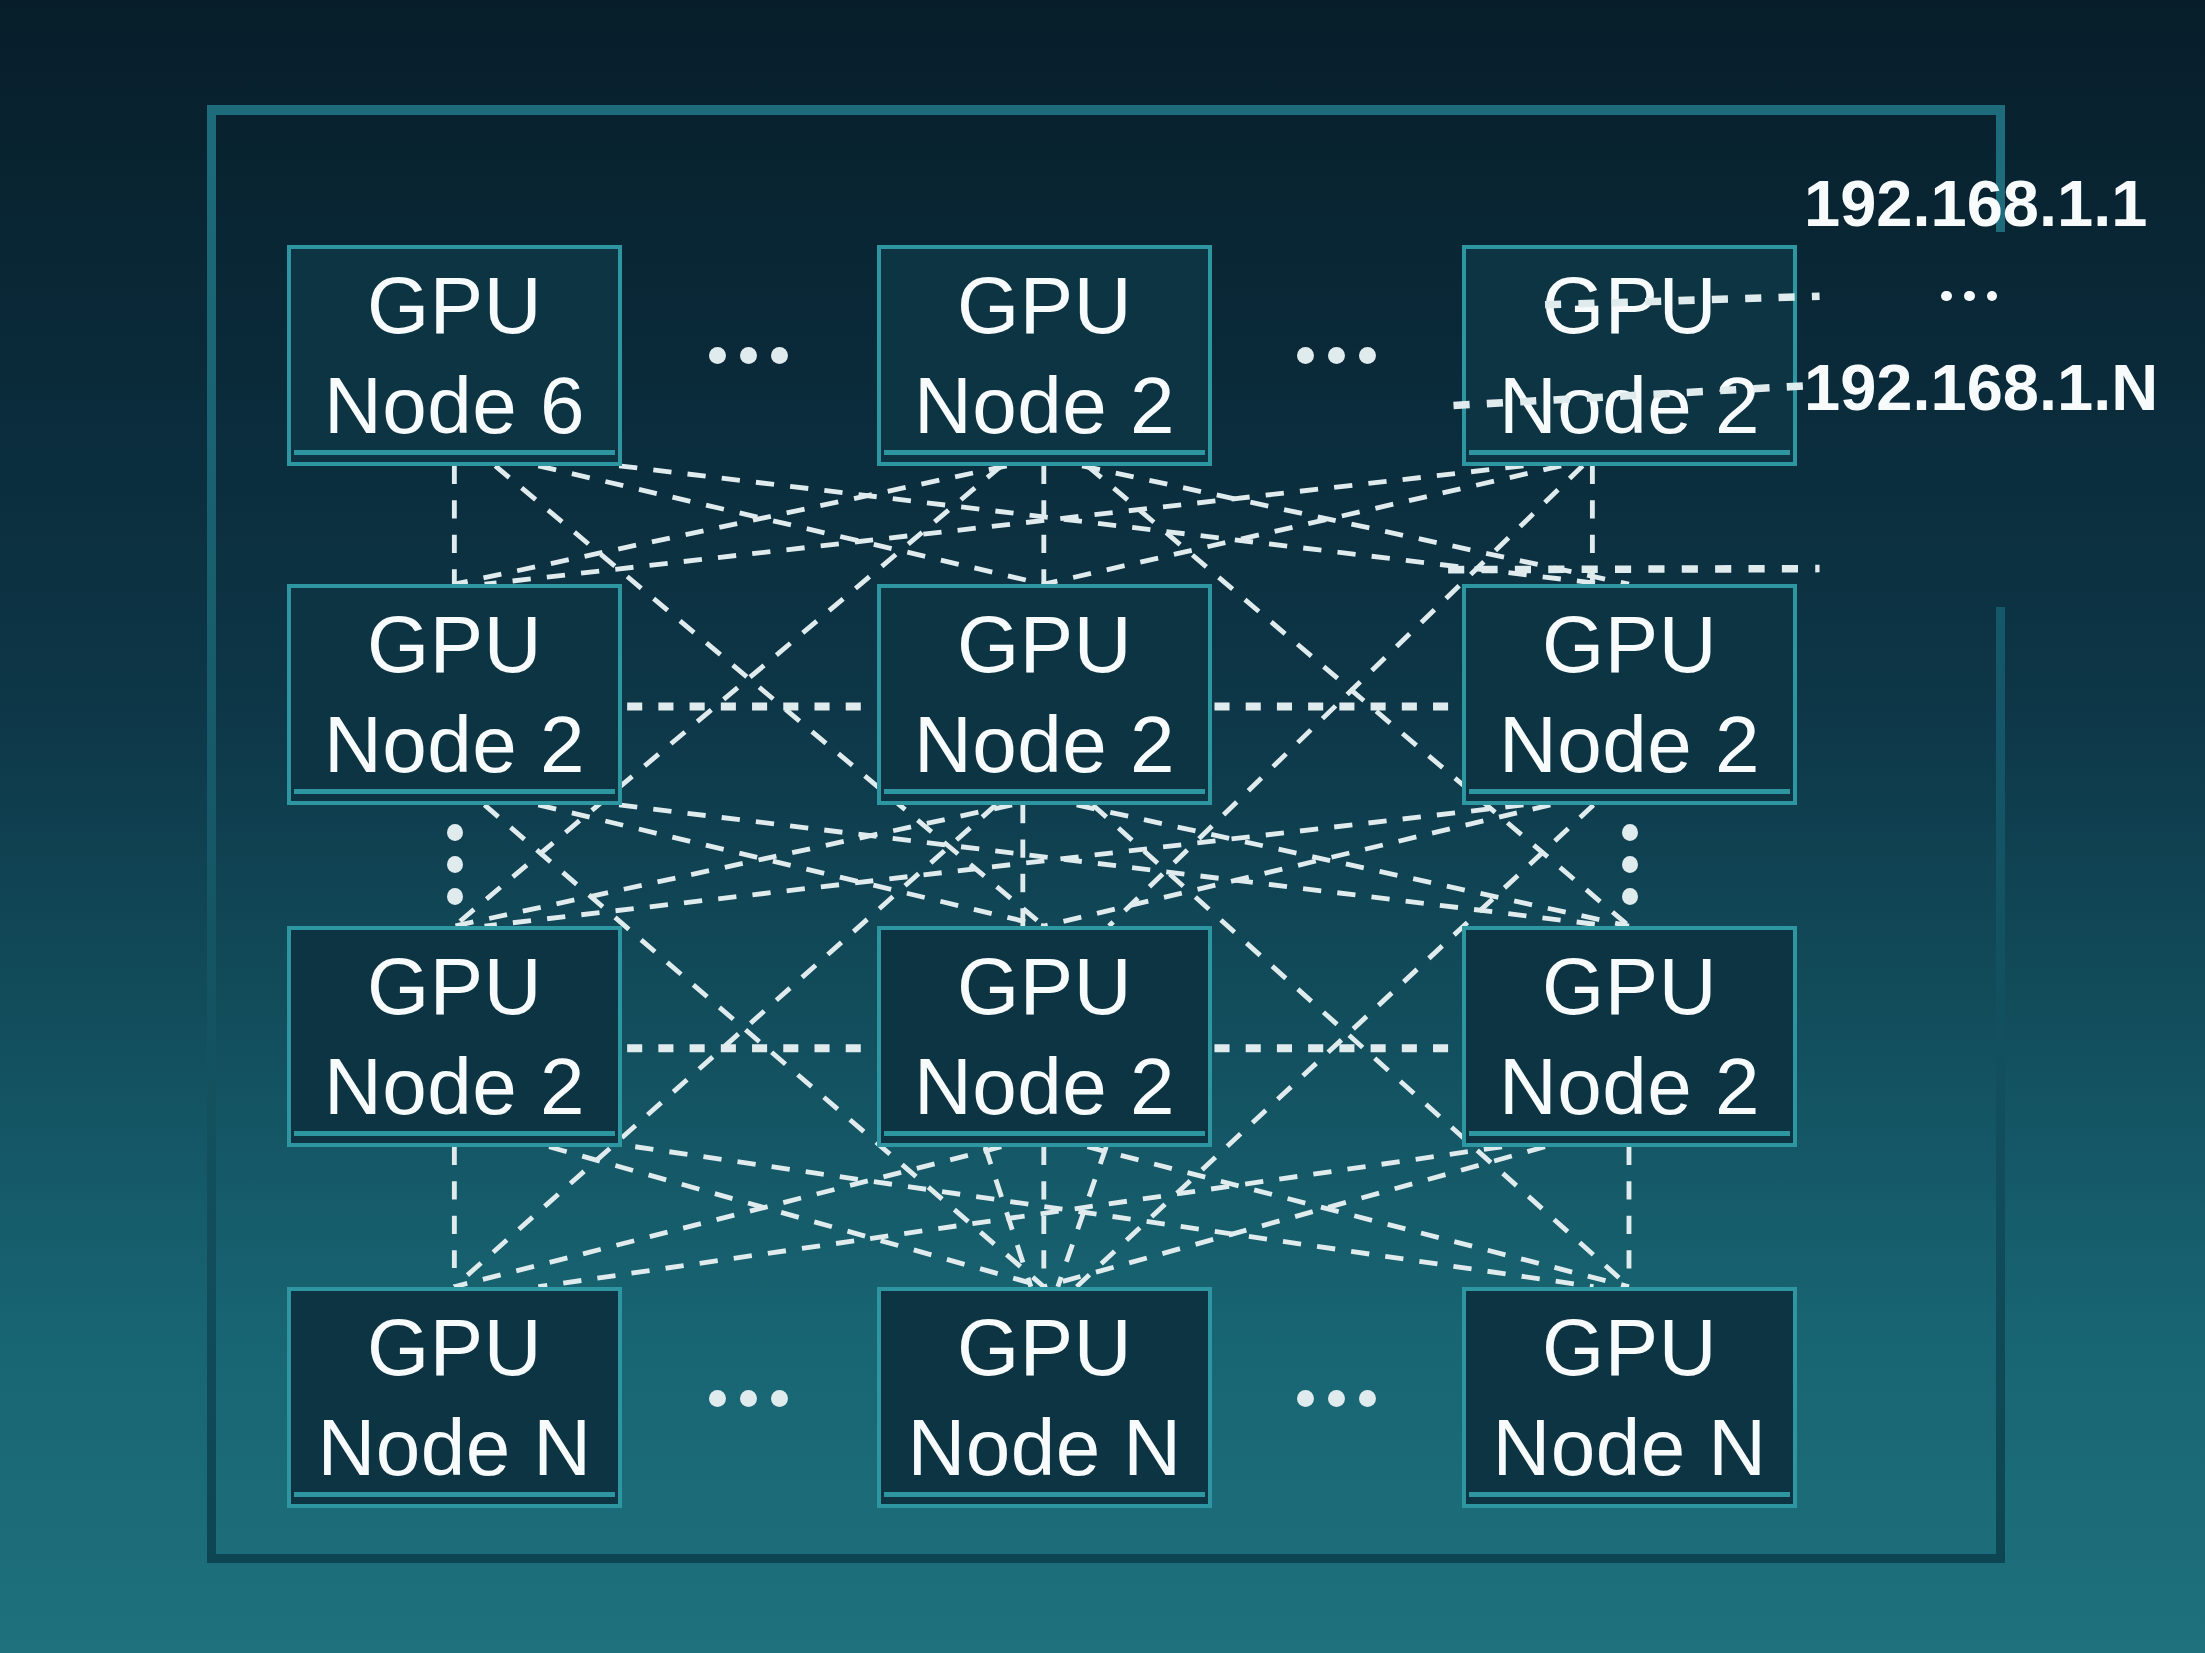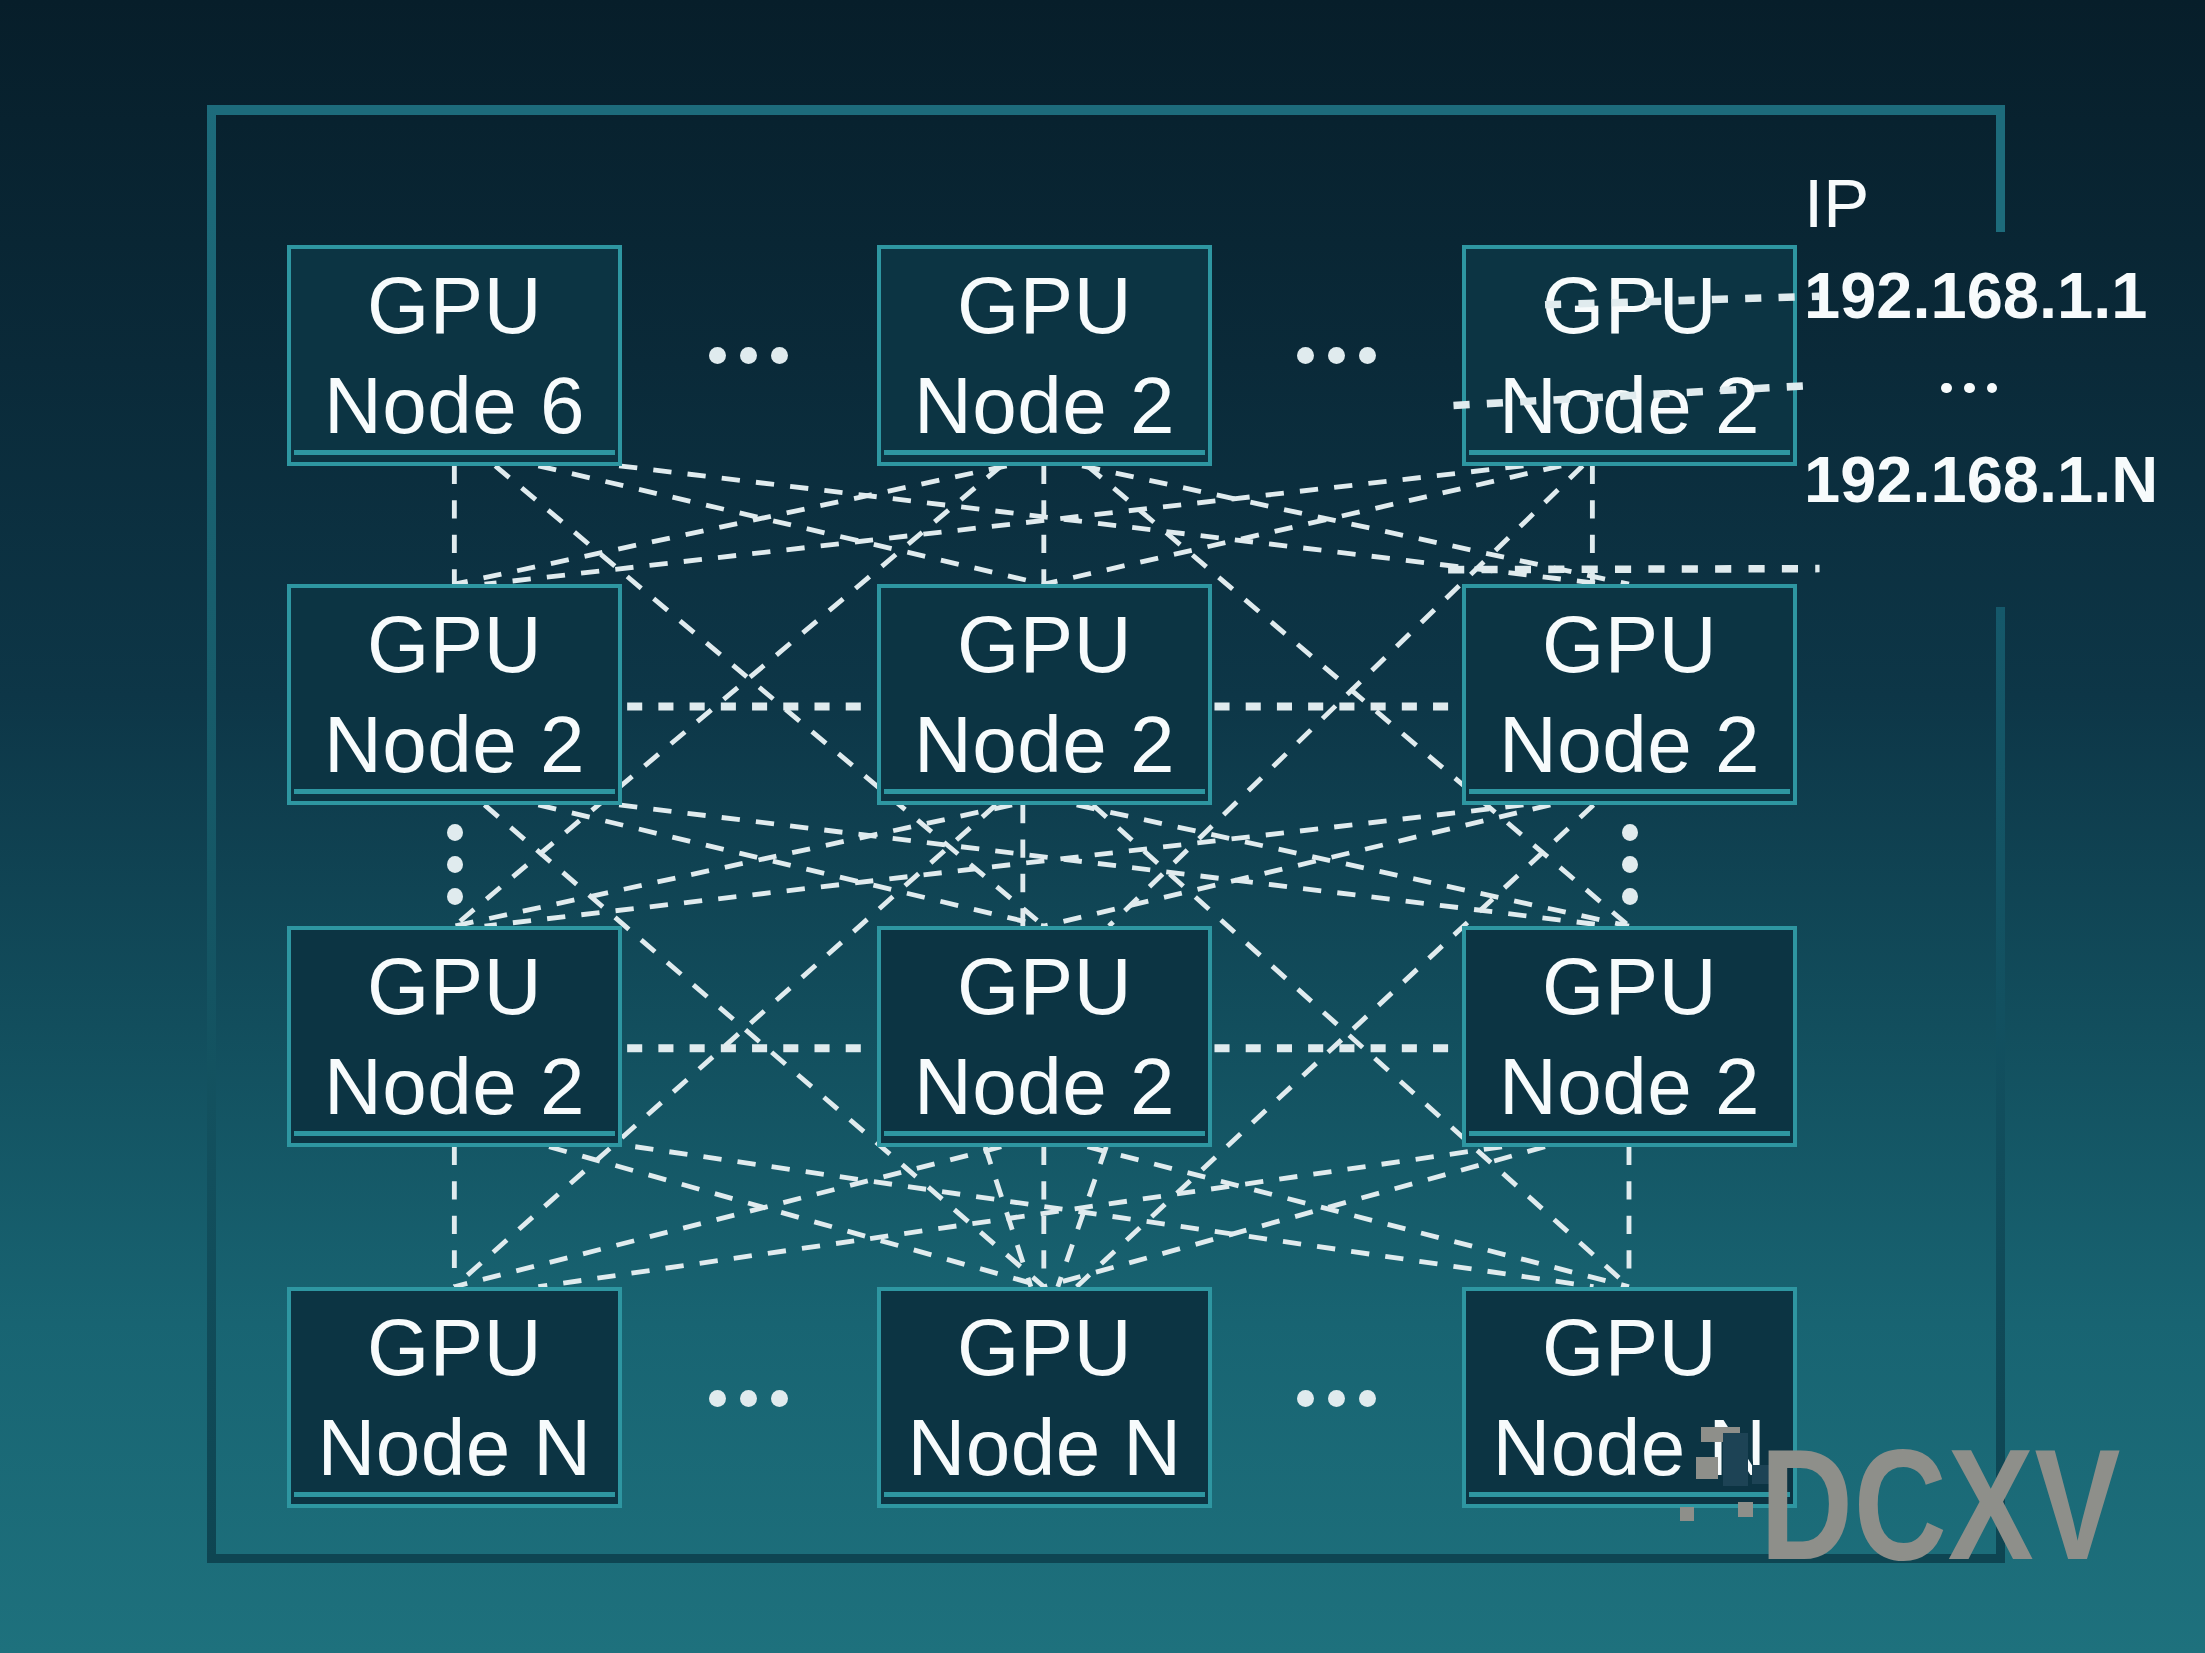--- a/index.html
+++ b/index.html
@@ -180,43 +180,31 @@
         <div class="dot"></div>
       </div>
       <div class="vdots" style="left: 1581px; top: 824px; width: 97px; height: 81px;">
         <div class="dot"></div>
         <div class="dot"></div>
         <div class="dot"></div>
       </div>
     </div>
 
   <div id="ip-panel">
-    <div class="ip-title">IP</div>
     <div id="ip-entries">
         <div class="ip-entry">192.168.1.1</div>
         <div class="ip-dots">
           <div class="dot"></div>
           <div class="dot"></div>
           <div class="dot"></div>
         </div>
         <div class="ip-entry">192.168.1.N</div>
       </div>
   </div>
 
   <svg class="layer" id="mesh-over" width="2205" height="1654" viewBox="0 0 4096 3072">
       <line x1="2870" y1="566" x2="3380" y2="550" stroke="#e0ebee" stroke-width="14" stroke-dasharray="30 32"></line>
       <line x1="2700" y1="753" x2="3380" y2="715" stroke="#e0ebee" stroke-width="14" stroke-dasharray="30 32"></line>
       <line x1="2690" y1="1058" x2="3380" y2="1056" stroke="#e0ebee" stroke-width="14" stroke-dasharray="30 32"></line>
     </svg>
 
-  <div id="watermark">
-    <div id="wm-pix">
-        <div class="pix" style="left: 5.4px; top: 1.1px; width: 39px; height: 15px; background: rgb(142, 143, 138);"></div>
-        <div class="pix" style="left: 0px; top: 31px; width: 21.5px; height: 21.5px; background: rgb(142, 143, 138);"></div>
-        <div class="pix" style="left: 27px; top: 6.5px; width: 25px; height: 53px; background: rgb(29, 67, 85);"></div>
-        <div class="pix" style="left: 56px; top: 39px; width: 19.4px; height: 19.4px; background: rgb(29, 67, 85);"></div>
-        <div class="pix" style="left: 42px; top: 76px; width: 15px; height: 15px; background: rgb(142, 143, 138);"></div>
-        <div class="pix" style="left: -16px; top: 81px; width: 14px; height: 14px; background: rgb(142, 143, 138);"></div>
-      </div>
-    <div class="wm-text">DCXV</div>
-  </div>
 </div>
 
 
 </body></html>

